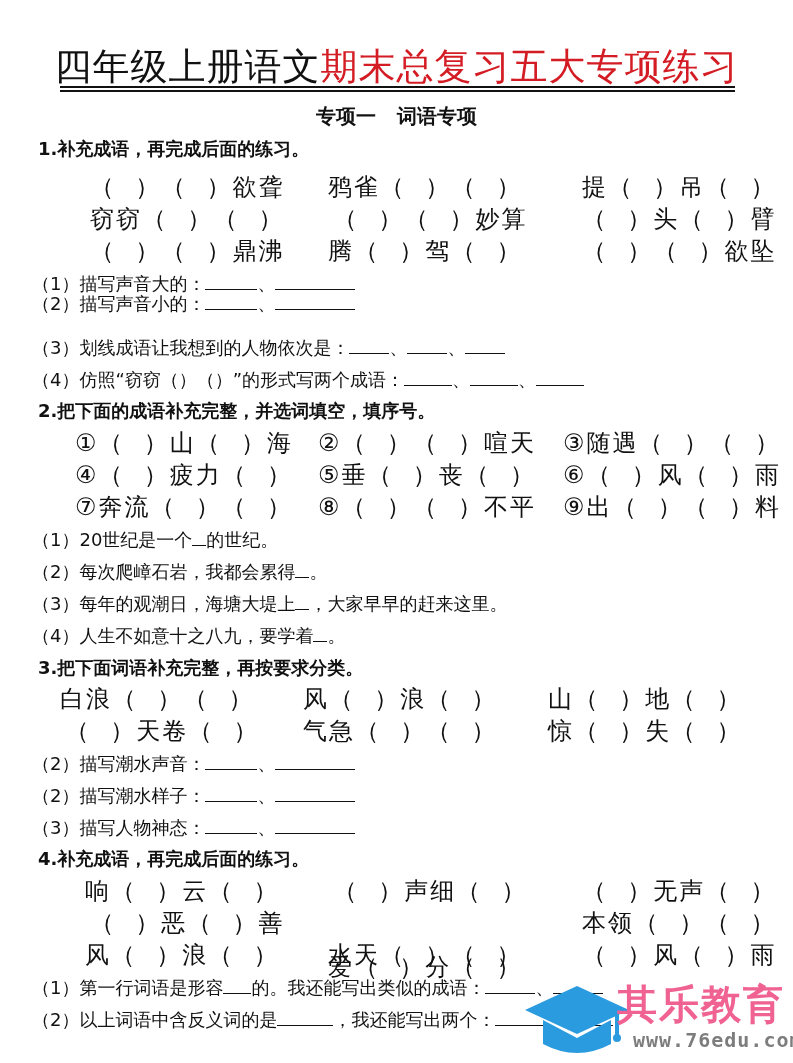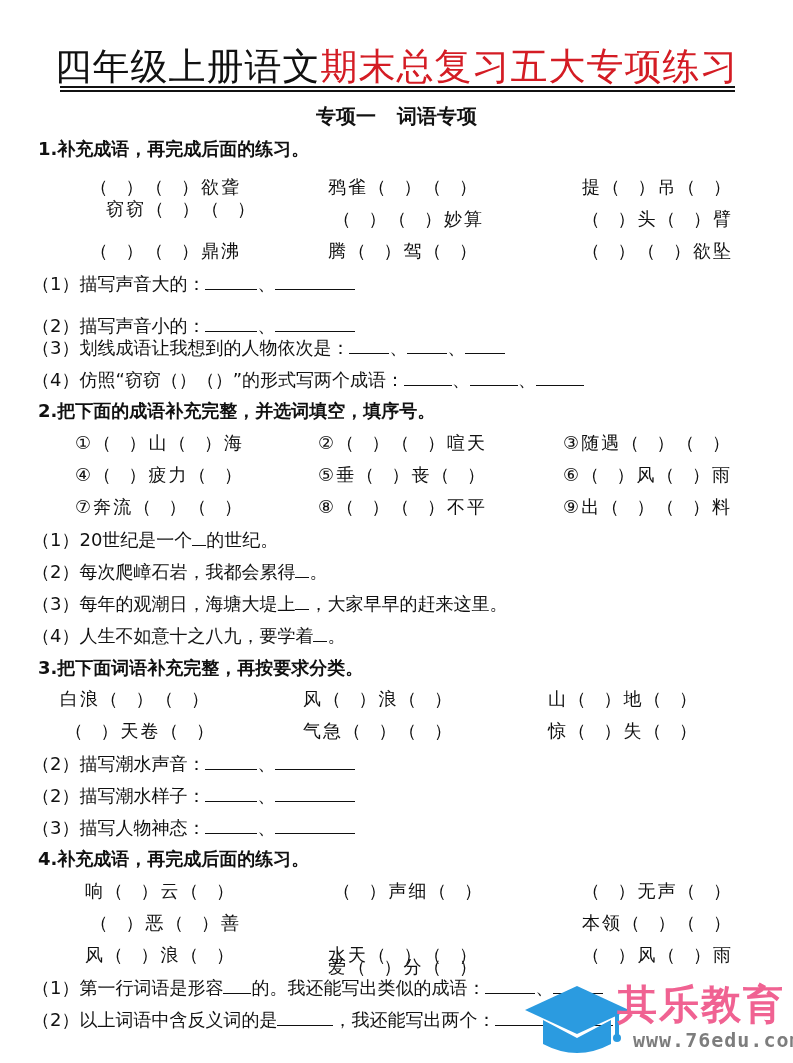--- a/index.html
+++ b/index.html
@@ -13,50 +13,50 @@
   .title .red { color: #d41c24; }
 
   .double-rule { position: absolute; left: 60px; top: 86px; width: 675px; height: 6px;
     border-top: 2px solid #111; border-bottom: 2px solid #111; }
 
   .subtitle { position: absolute; left: 0; top: 102px; width: 793px; text-align: center;
     font-size: 20px; line-height: 28px; font-weight: bold; white-space: pre; }
 
   .line { position: absolute; font-size: 18px; line-height: 26px; white-space: pre; }
   .q-head { font-weight: bold; font-size: 18px; }
-  .cell { position: absolute; font-size: 18px; line-height: 26px; white-space: pre; letter-spacing: 2px; }
+  .cell { position: absolute; font-size: 24px; line-height: 26px; white-space: pre; letter-spacing: 2px; }
 
   .blank { display: inline-block; border-bottom: 1.5px solid #111; height: 18px; vertical-align: baseline; }
 
   .watermark { position: absolute; left: 525px; top: 980px; width: 268px; height: 80px; }
   .wm-cap { position: absolute; left: 0; top: 4px; width: 110px; height: 72px; }
   .wm-name { position: absolute; left: 92px; top: 0; font-size: 40px; font-weight: bold; color: #f06292; letter-spacing: 2px; line-height: 48px; white-space: nowrap; }
   .wm-url { position: absolute; left: 108px; top: 48px; font-size: 20px; font-weight: bold; color: #7d7d7d; letter-spacing: 1px; line-height: 24px; white-space: nowrap; font-family: "DejaVu Sans Mono", monospace; }
 </style>
 </head>
 <body>
 
 <div class="title"><span>四年级上册语文</span><span class="red">期末总复习五大专项练习</span></div>
 <div class="double-rule"></div>
 <div class="subtitle">专项一   词语专项</div>
 
 <div class="line q-head" style="left:38px; top:136px;">1.补充成语，再完成后面的练习。</div>
 
 <div class="cell" style="left:90px; top:174px;">（  ）（  ）欲聋</div>
 <div class="cell" style="left:328px; top:174px;">鸦雀（  ）（  ）</div>
 <div class="cell" style="left:582px; top:174px;">提（  ）吊（  ）</div>
-<div class="cell" style="left:90px; top:196px;margin-left:16px;">窃窃（  ）（  ）</div>
+<div class="cell" style="left:90px; top:206px;">窃窃（  ）（  ）</div>
 <div class="cell" style="left:333px; top:206px;">（  ）（  ）妙算</div>
 <div class="cell" style="left:582px; top:206px;">（  ）头（  ）臂</div>
 <div class="cell" style="left:90px; top:238px;">（  ）（  ）鼎沸</div>
 <div class="cell" style="left:328px; top:238px;">腾（  ）驾（  ）</div>
 <div class="cell" style="left:582px; top:238px;">（  ）（  ）欲坠</div>
 
 <div class="line" style="left:32px; top:271px;"><span>（1）描写声音大的：</span><span class="blank" style="width:52px;"></span><span>、</span><span class="blank" style="width:80px;"></span></div>
-<div class="line" style="left:32px; top:313px;text-align:center;"><span>（2）描写声音小的：</span><span class="blank" style="width:52px;"></span><span>、</span><span class="blank" style="width:80px;"></span></div>
+<div class="line" style="left:32px; top:291px;text-align:center;"><span>（2）描写声音小的：</span><span class="blank" style="width:52px;"></span><span>、</span><span class="blank" style="width:80px;"></span></div>
 <div class="line" style="left:32px; top:335px;"><span>（3）划线成语让我想到的人物依次是：</span><span class="blank" style="width:40px;"></span><span>、</span><span class="blank" style="width:40px;"></span><span>、</span><span class="blank" style="width:40px;"></span></div>
 <div class="line" style="left:32px; top:367px;text-align:center;"><span>（4）仿照“窃窃（）（）”的形式写两个成语：</span><span class="blank" style="width:48px;"></span><span>、</span><span class="blank" style="width:48px;"></span><span>、</span><span class="blank" style="width:48px;"></span></div>
 
 <div class="line q-head" style="left:38px; top:398px;">2.把下面的成语补充完整，并选词填空，填序号。</div>
 
 <div class="cell" style="left:75px; top:430px;">①（  ）山（  ）海</div>
 <div class="cell" style="left:318px; top:430px;">②（  ）（  ）喧天</div>
 <div class="cell" style="left:563px; top:430px;">③随遇（  ）（  ）</div>
 <div class="cell" style="left:75px; top:462px;">④（  ）疲力（  ）</div>
 <div class="cell" style="left:318px; top:462px;">⑤垂（  ）丧（  ）</div>

